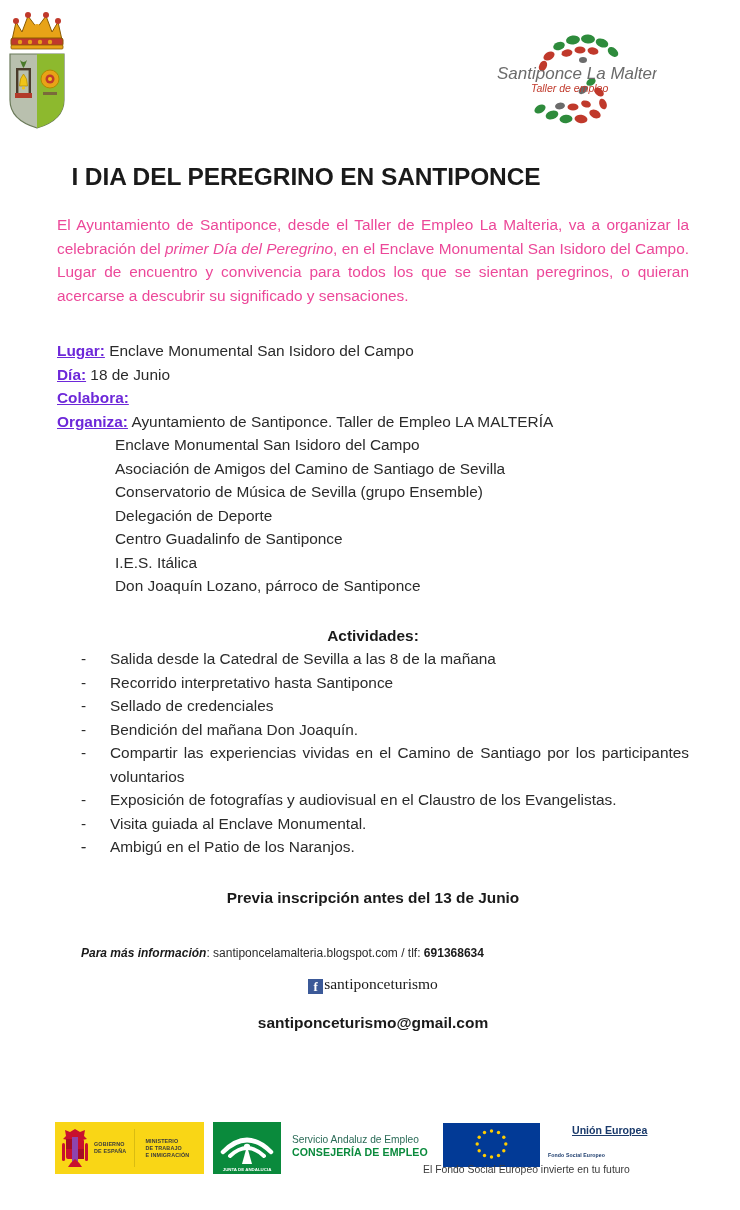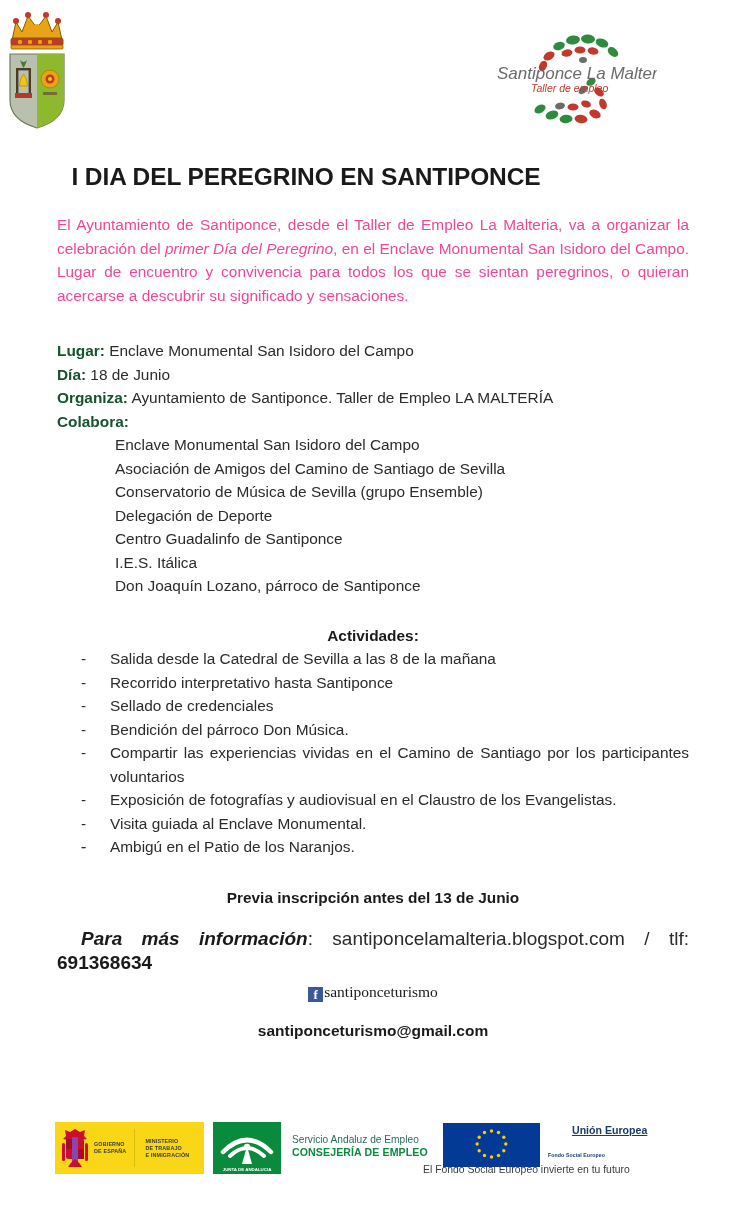--- a/index.html
+++ b/index.html
@@ -73,21 +73,21 @@
     margin: 0;
   }
   .intro .it { font-style: italic; }
 
   .details {
     margin-top: 32px;
     font-size: 15.4px;
     line-height: 23.5px;
     color: #2b2b2b;
   }
-  .details .lbl { font-weight: bold; color: #14532d; }
+  .details .lbl { font-weight: bold; color: #6d28d9; text-decoration: underline; }
   .details .row { white-space: nowrap; }
 
   .collab-list {
     margin: 0;
     padding: 0;
     list-style: none;
     margin-left: 58px;
     font-size: 15.4px;
     line-height: 23.5px;
     color: #2b2b2b;
@@ -123,22 +123,22 @@
   .previa {
     margin-top: 27px;
     text-align: center;
     font-size: 15.4px;
     font-weight: bold;
     color: #1a1a1a;
     line-height: 23.5px;
   }
 
   .moreinfo {
-    margin-top: 18px;
-    font-size: 19px;
+    margin-top: 33px;
+    font-size: 12px;
     line-height: 23.5px;
     color: #2b2b2b;
     text-align: justify;
     text-indent: 24px;
   }
   .moreinfo .bi {
     font-weight: bold;
     font-style: italic;
     color: #1a1a1a;
   }
@@ -375,43 +375,43 @@
     <div class="details">
       <div class="row">
         <span class="lbl">Lugar:</span>
         <span>Enclave Monumental San Isidoro del Campo</span>
       </div>
       <div class="row">
         <span class="lbl">Día:</span>
         <span>18 de Junio</span>
       </div>
       <div class="row">
+        <span class="lbl">Colabora:</span>
+      </div>
+      <div class="row">
         <span class="lbl">Organiza:</span>
         <span>Ayuntamiento de Santiponce. Taller de Empleo LA MALTERÍA</span>
-      </div>
-      <div class="row">
-        <span class="lbl">Colabora:</span>
       </div>
       <ul class="collab-list">
         <li>Enclave Monumental San Isidoro del Campo</li>
         <li>Asociación de Amigos del Camino de Santiago de Sevilla</li>
         <li>Conservatorio de Música de Sevilla (grupo Ensemble)</li>
         <li>Delegación de Deporte</li>
         <li>Centro Guadalinfo de Santiponce</li>
         <li>I.E.S. Itálica</li>
         <li>Don Joaquín Lozano, párroco de Santiponce</li>
       </ul>
     </div>
 
     <div class="act-heading">Actividades:</div>
     <ul class="act-list">
       <li><span class="dash">-</span><span>Salida desde la Catedral de Sevilla a las 8 de la mañana</span></li>
       <li><span class="dash">-</span><span>Recorrido interpretativo hasta Santiponce</span></li>
       <li><span class="dash">-</span><span>Sellado de credenciales</span></li>
-      <li><span class="dash">-</span><span>Bendición del párroco Don Música.</span></li>
+      <li><span class="dash">-</span><span>Bendición del mañana Don Joaquín.</span></li>
       <li><span class="dash">-</span><span>Compartir las experiencias vividas en el Camino de Santiago por los participantes voluntarios</span></li>
       <li><span class="dash">-</span><span>Exposición de fotografías y audiovisual en el Claustro de los Evangelistas.</span></li>
       <li><span class="dash">-</span><span>Visita guiada al Enclave Monumental.</span></li>
       <li><span class="dash">-</span></li>
       <li><span class="dash">-</span><span>Ambigú en el Patio de los Naranjos.</span></li>
     </ul>
 
     <div class="previa">Previa inscripción antes del 13 de Junio</div>
 
     <div class="moreinfo"><span class="bi">Para más información</span><span>: </span><span>santiponcelamalteria.blogspot.com</span><span>  /   tlf:</span> <span class="phone">691368634</span></div>

